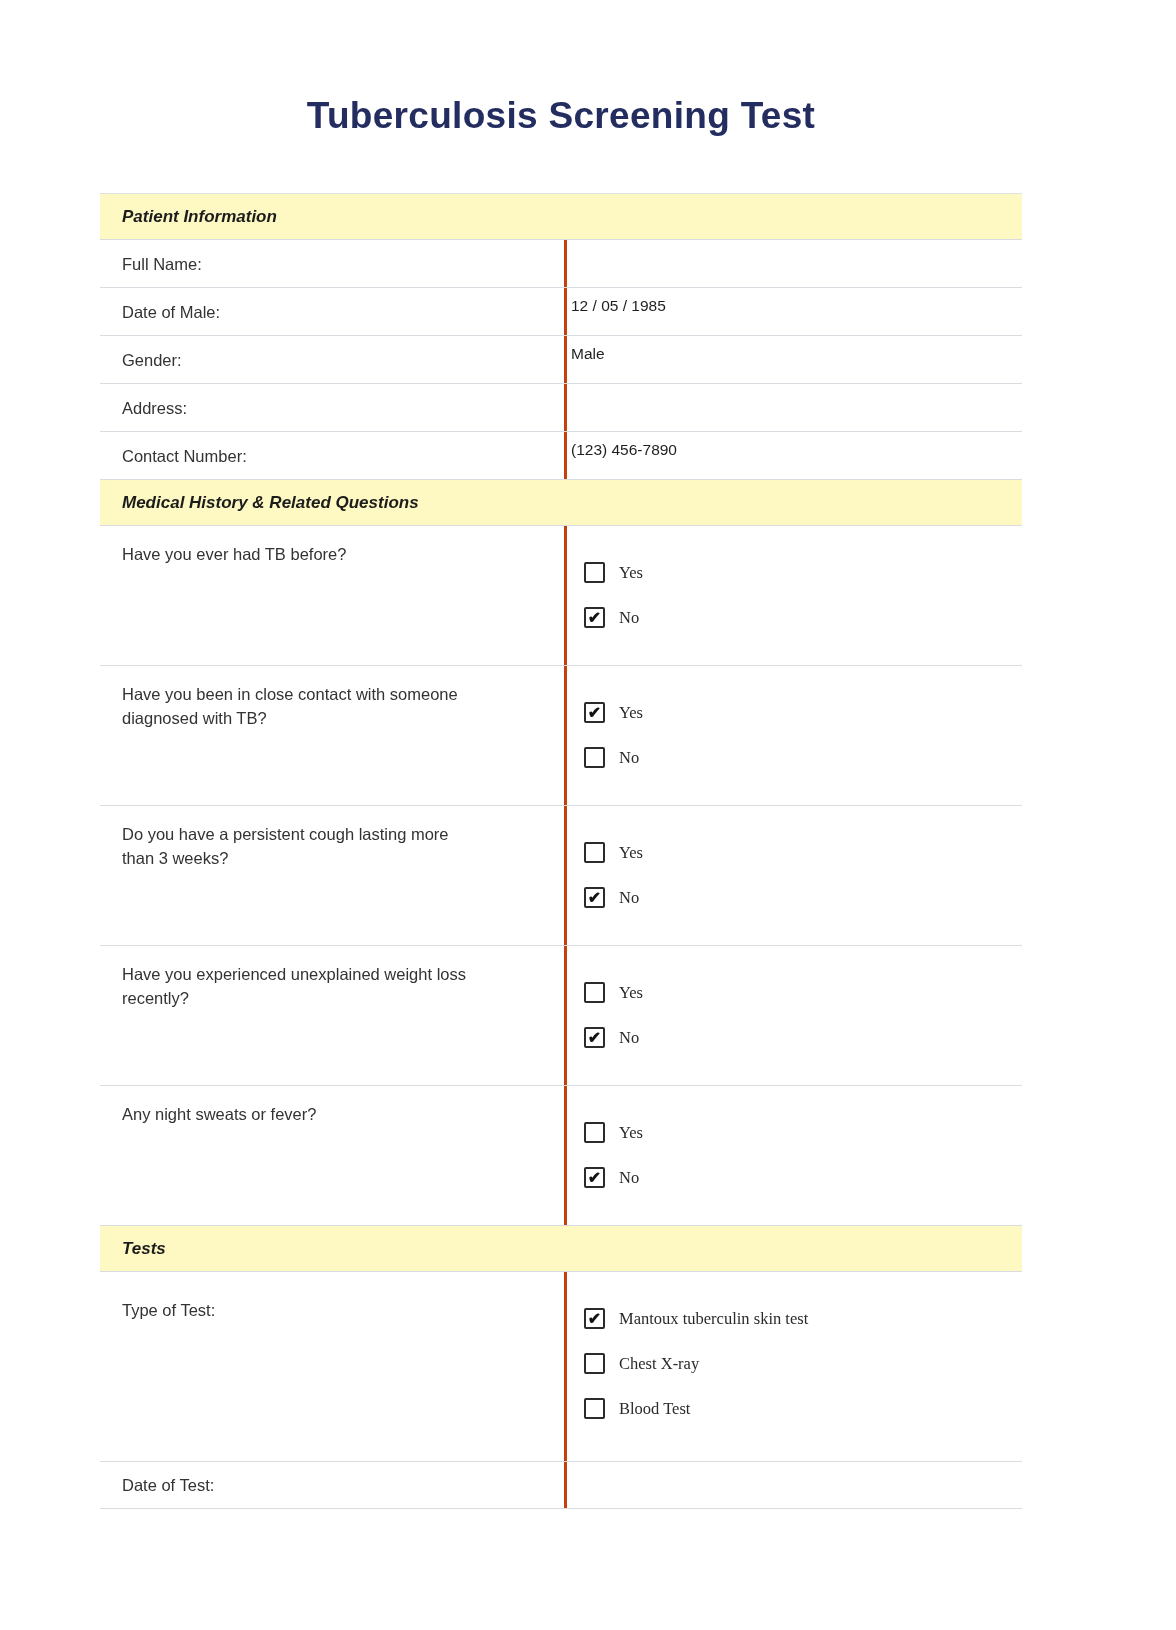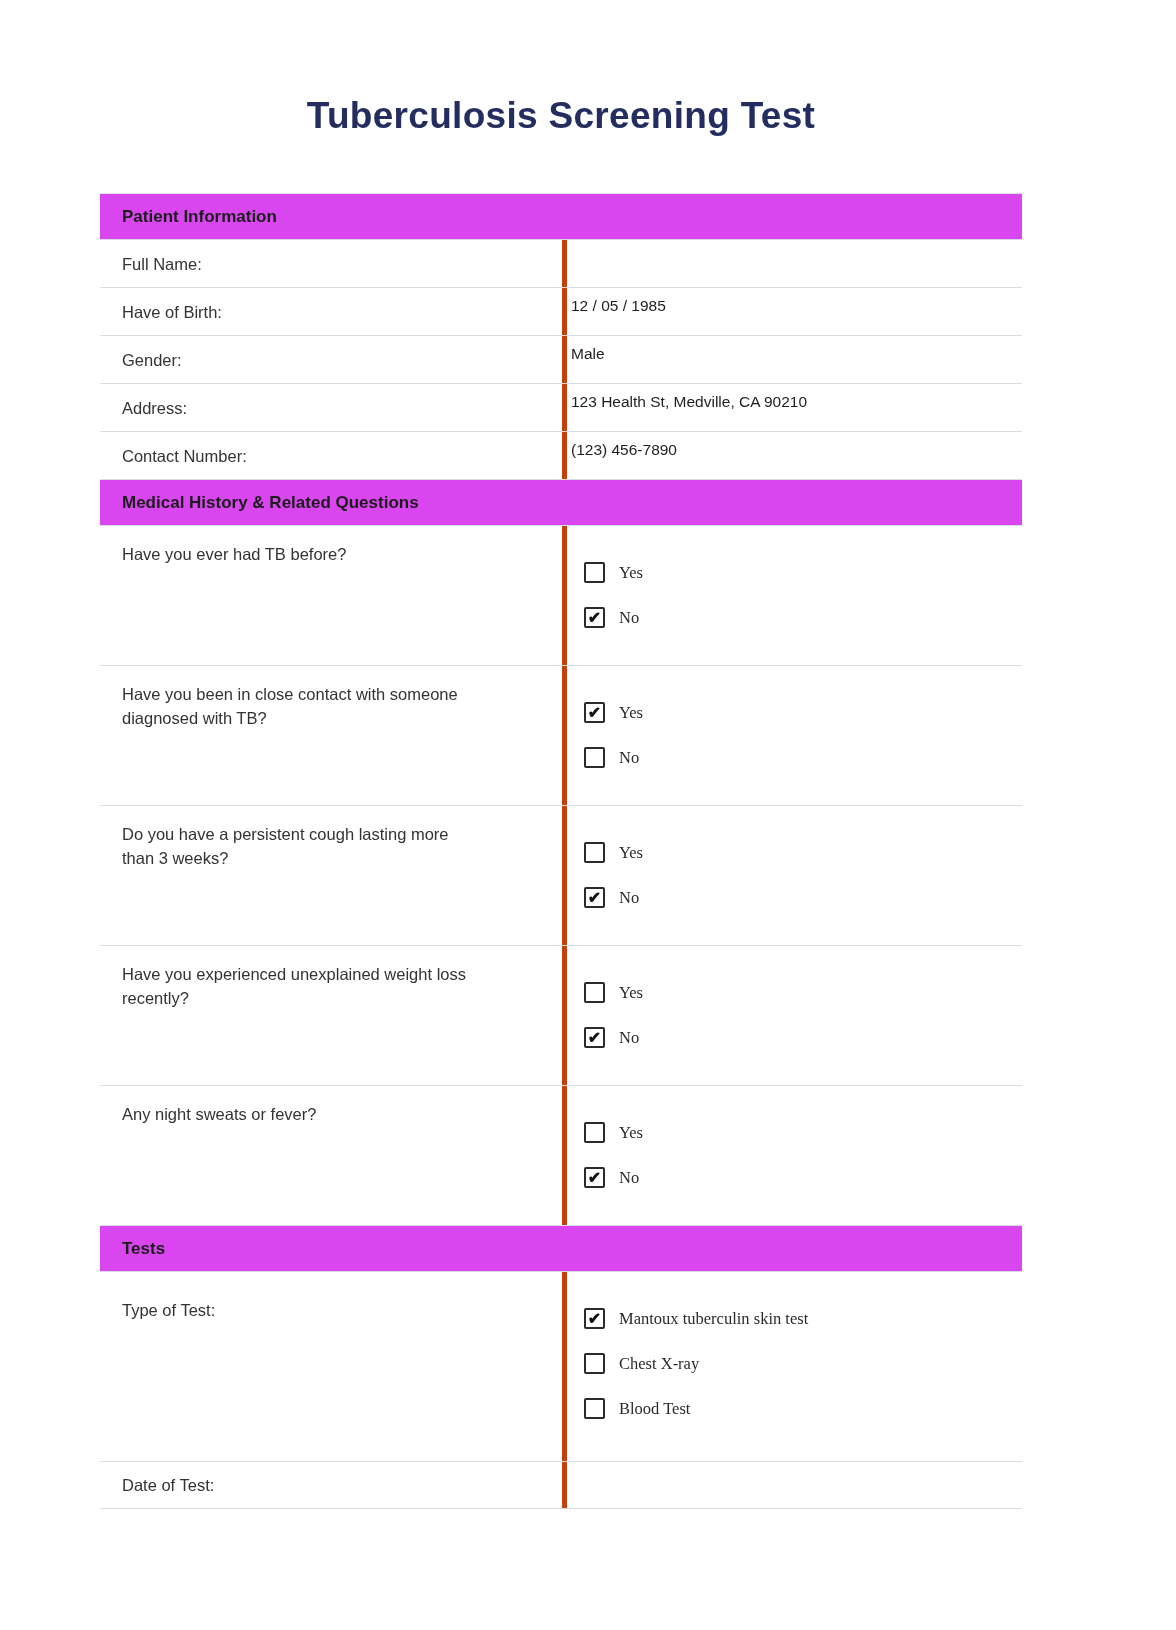--- a/index.html
+++ b/index.html
@@ -21,30 +21,31 @@
     color: #232d5f;
     letter-spacing: 0.3px;
   }
   .form-table {
     width: 922px;
     margin: 56px 0 0 100px;
     border-top: 1px solid #dde1e5;
   }
   .form-table > div { border-bottom: 1px solid #d9dde2; }
   .section-header {
-    background: #d946ef;
+    background: #fef9c3;
     padding: 13px 10px 12px 22px;
     font-size: 17px;
     font-weight: 700;
     color: #1c1c1c;
+    font-style: italic;
   }
   .row { display: flex; }
   .label-cell {
     width: 467px;
-    border-right: 5px solid #c2410c;
+    border-right: 3px solid #c2410c;
     font-size: 16.5px;
     color: #333;
   }
   .value-cell {
     flex: 1;
     font-size: 15.5px;
     color: #1f1f1f;
   }
   .info-row { min-height: 48px; }
   .info-row .label-cell { padding: 15px 20px 12px 22px; }
@@ -96,32 +97,31 @@
 
   <div class="form-table">
 
     <div class="section-header">Patient Information</div>
 
     <div class="row info-row">
       <div class="label-cell">Full Name:</div>
     </div>
 
     <div class="row info-row">
-      <div class="label-cell">Have of Birth:</div>
+      <div class="label-cell">Date of Male:</div>
       <div class="value-cell">12 / 05 / 1985</div>
     </div>
 
     <div class="row info-row">
       <div class="label-cell">Gender:</div>
       <div class="value-cell">Male</div>
     </div>
 
     <div class="row info-row">
       <div class="label-cell">Address:</div>
-      <div class="value-cell">123 Health St, Medville, CA 90210</div>
     </div>
 
     <div class="row info-row">
       <div class="label-cell">Contact Number:</div>
       <div class="value-cell">(123) 456-7890</div>
     </div>
 
     <div class="section-header">Medical History &amp; Related Questions</div>
 
     <div class="row question-row">

